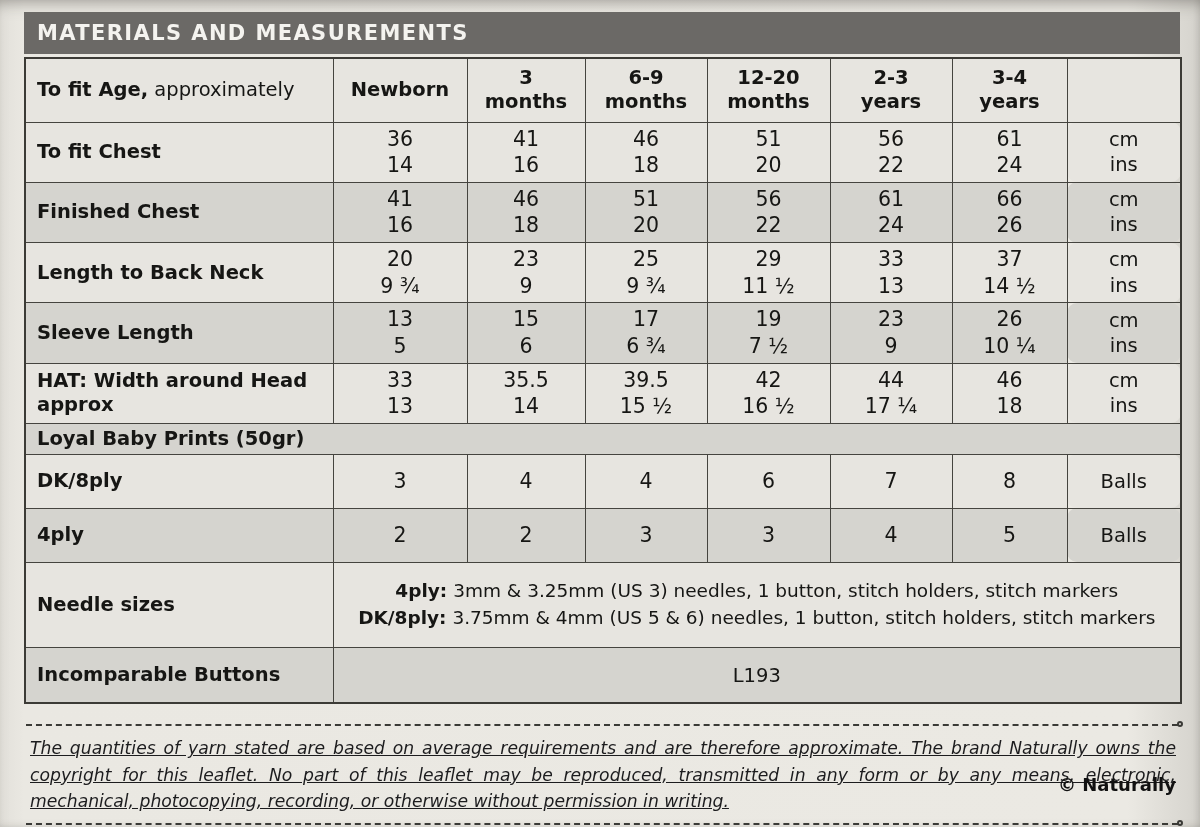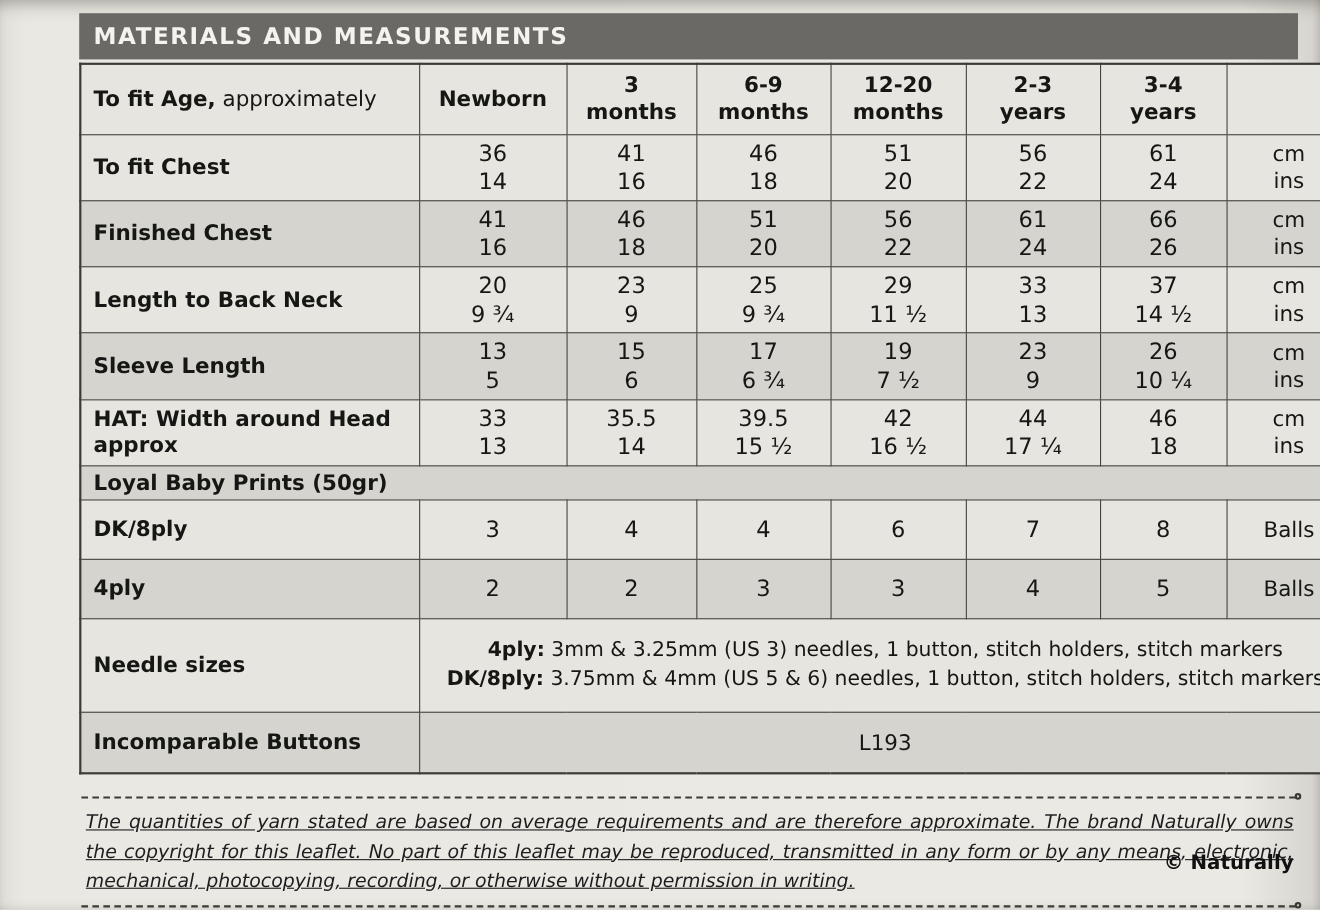--- a/index.html
+++ b/index.html
@@ -7,21 +7,20 @@
   body {
     width:1200px; height:827px; overflow:hidden;
     font-family:"DejaVu Sans", sans-serif;
     color:#161614;
     background:#eae8e2;
   }
   .page {
     position:relative; width:1200px; height:827px;
     background:linear-gradient(90deg,#e2e0da 0%,#eae8e2 2%,#ebe9e3 94%,#d7d5cf 99.4%,#c8c6c0 100%);
     box-shadow: inset 0 12px 16px -10px rgba(75,72,66,.5), inset 0 -6px 10px -8px rgba(75,72,66,.35);
-    padding-left: 48px;
   }
   .content { padding:12px 20px 0 24px; }
 
   .titlebar {
     height:42px; background:#6b6966; color:#f4f3ef;
     display:flex; align-items:center; padding-left:13px;
     font-size:21px; font-weight:bold; letter-spacing:1.4px;
   }
 
   table.meas {
@@ -29,21 +28,21 @@
     margin-top:3px; border:2px solid #3c3b36;
   }
   table.meas td { border:1px solid #45443f; vertical-align:middle; }
   .light { background:#e7e5e0; }
   .shade { background:#d5d4cf; }
 
   .lbl { text-align:left; padding:4px 6px 4px 11px; font-weight:bold; font-size:19.5px; line-height:1.25;margin-left:32px; }
   .lbl .rg { font-weight:normal; }
   .c   { text-align:center; font-size:20.5px; line-height:1.3; padding:3px 2px; }
   .hc  { font-weight:bold; font-size:19.5px; white-space:pre-line; line-height:1.25; }
-  .unit{ font-size:19.5px; }
+  .unit{ font-size:19.5px;border-radius:10px; }
 
   .r-hdr td    { height:64px; }
   .r-m td      { height:58px; }
   .r-sec td    { height:31px; padding-top:2px; padding-bottom:2px; }
   .r-yarn td   { height:54px; }
   .r-needle td { height:85px; }
   .r-btn td    { height:56px; }
 
   .needle { text-align:center; padding:6px 14px; font-size:18.5px; line-height:1.45; font-weight:normal; }
   .needle .b { font-weight:bold; }

